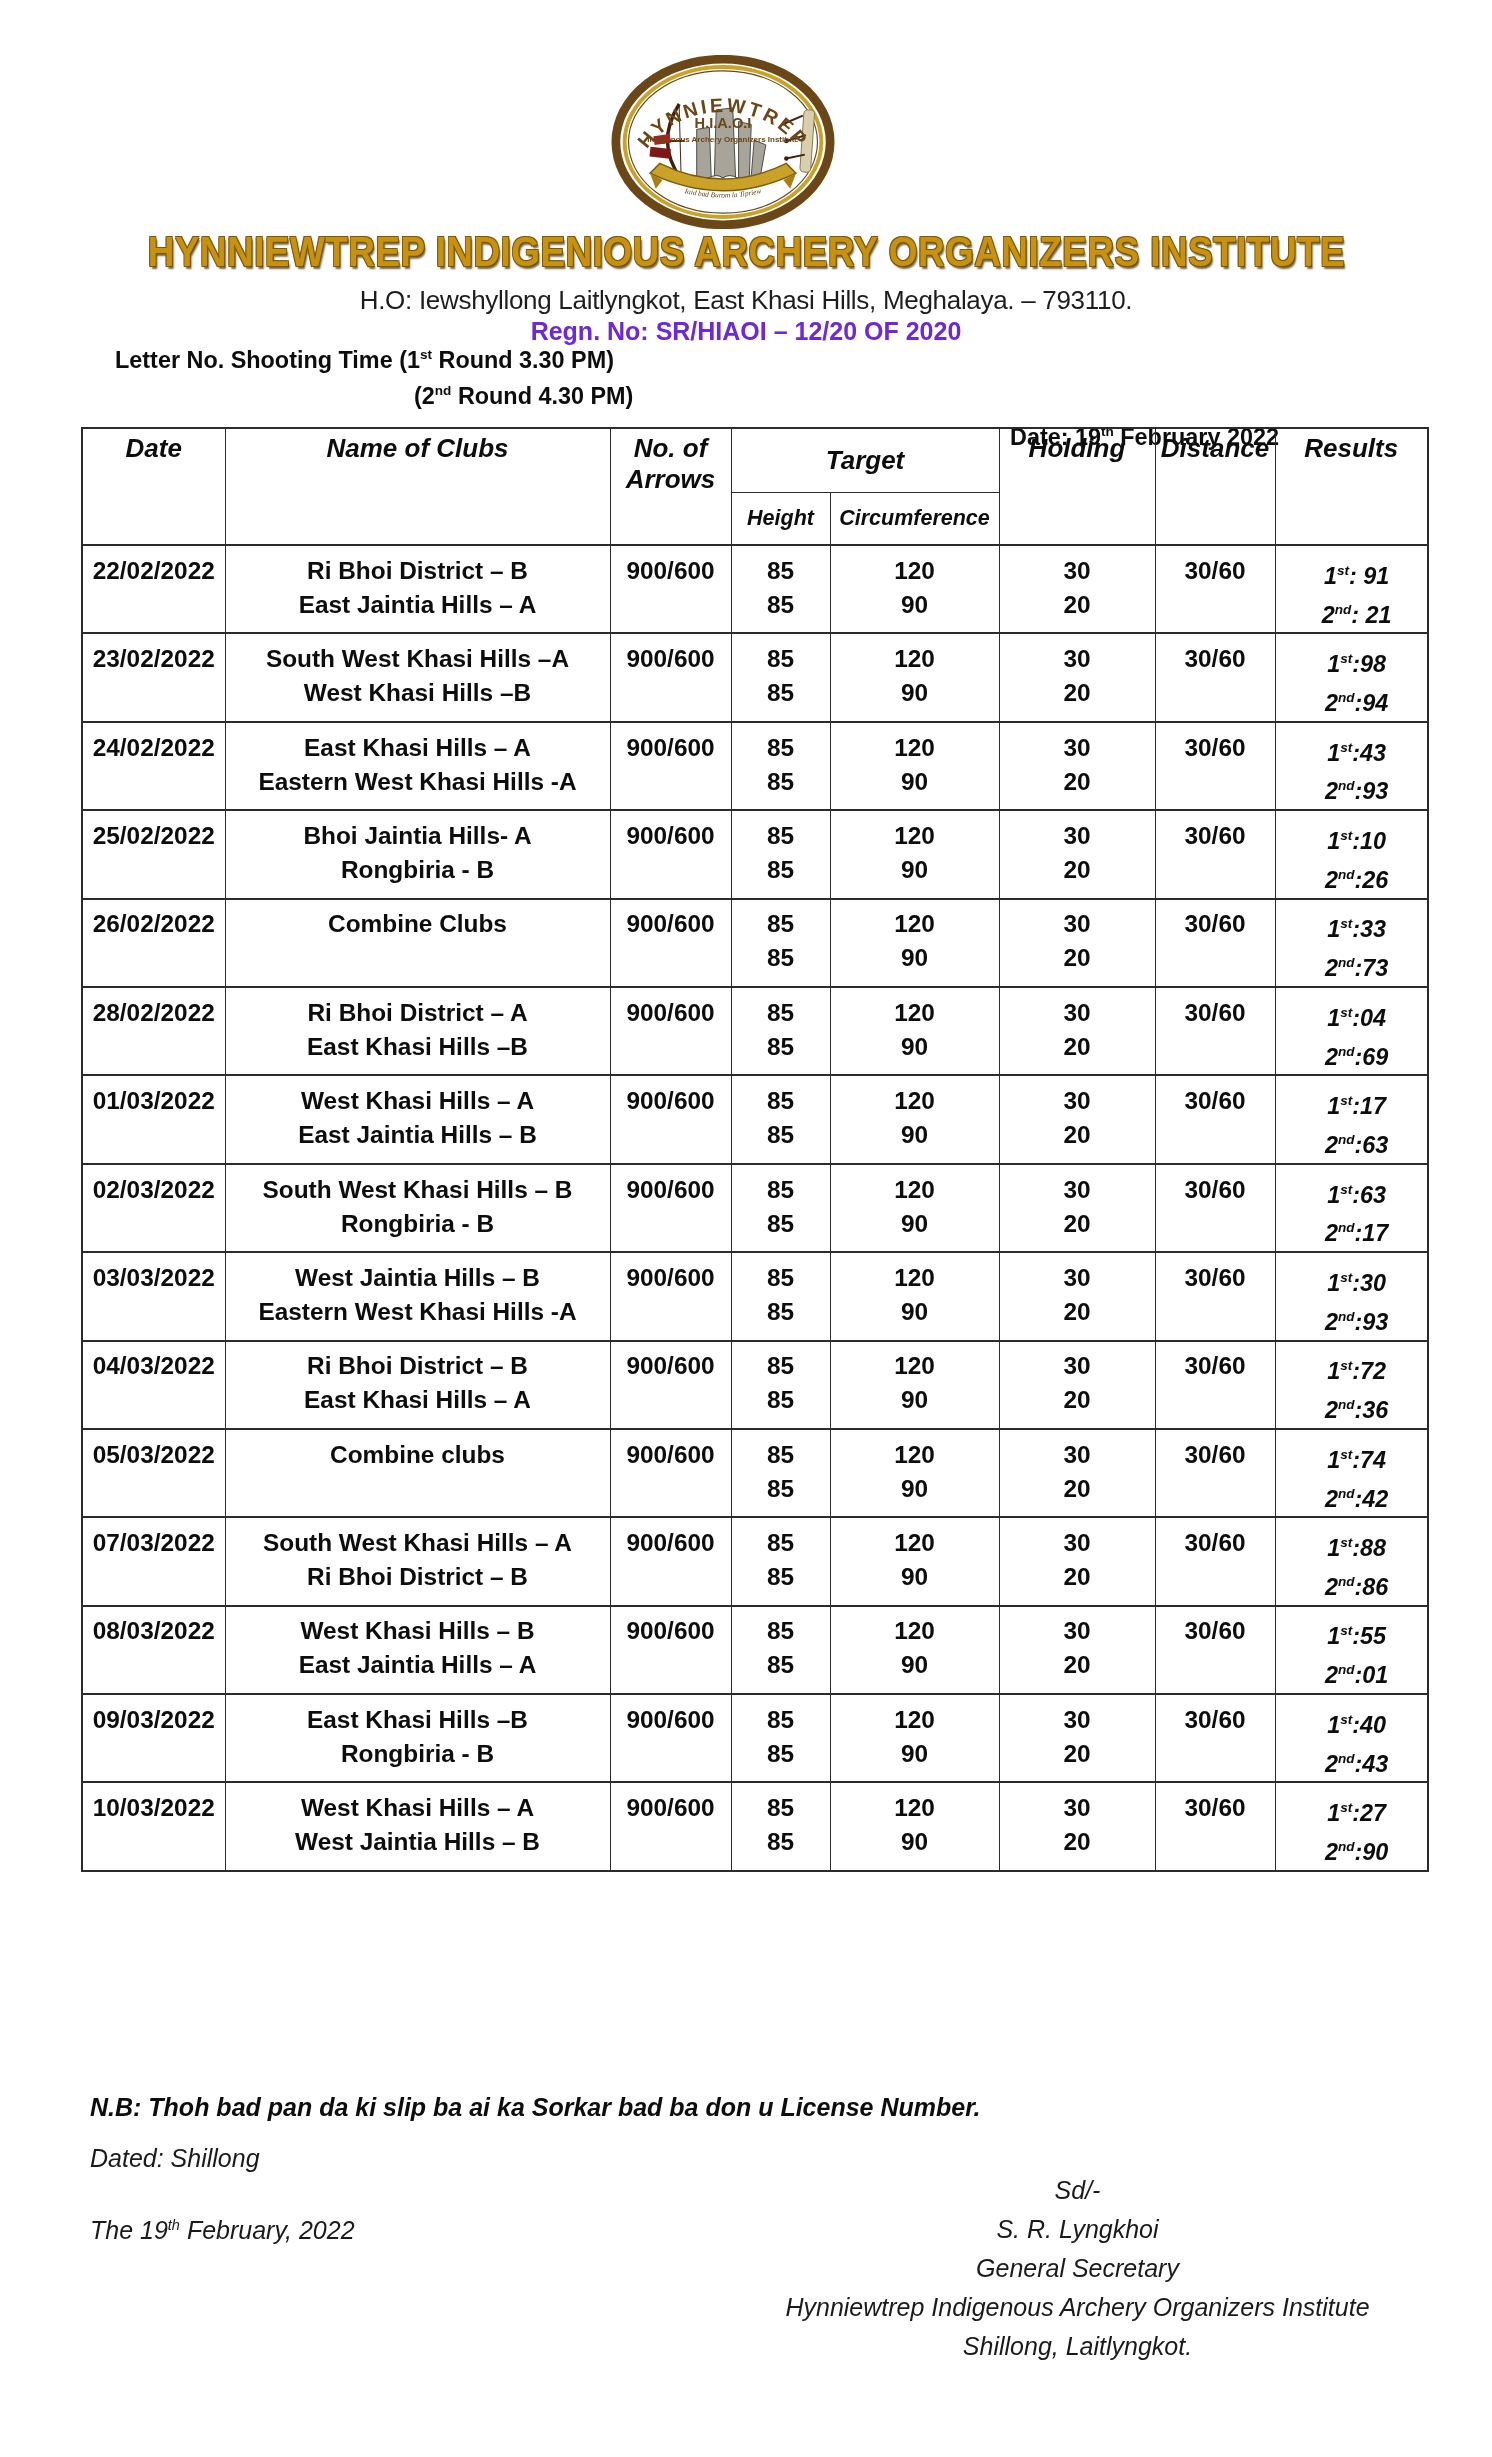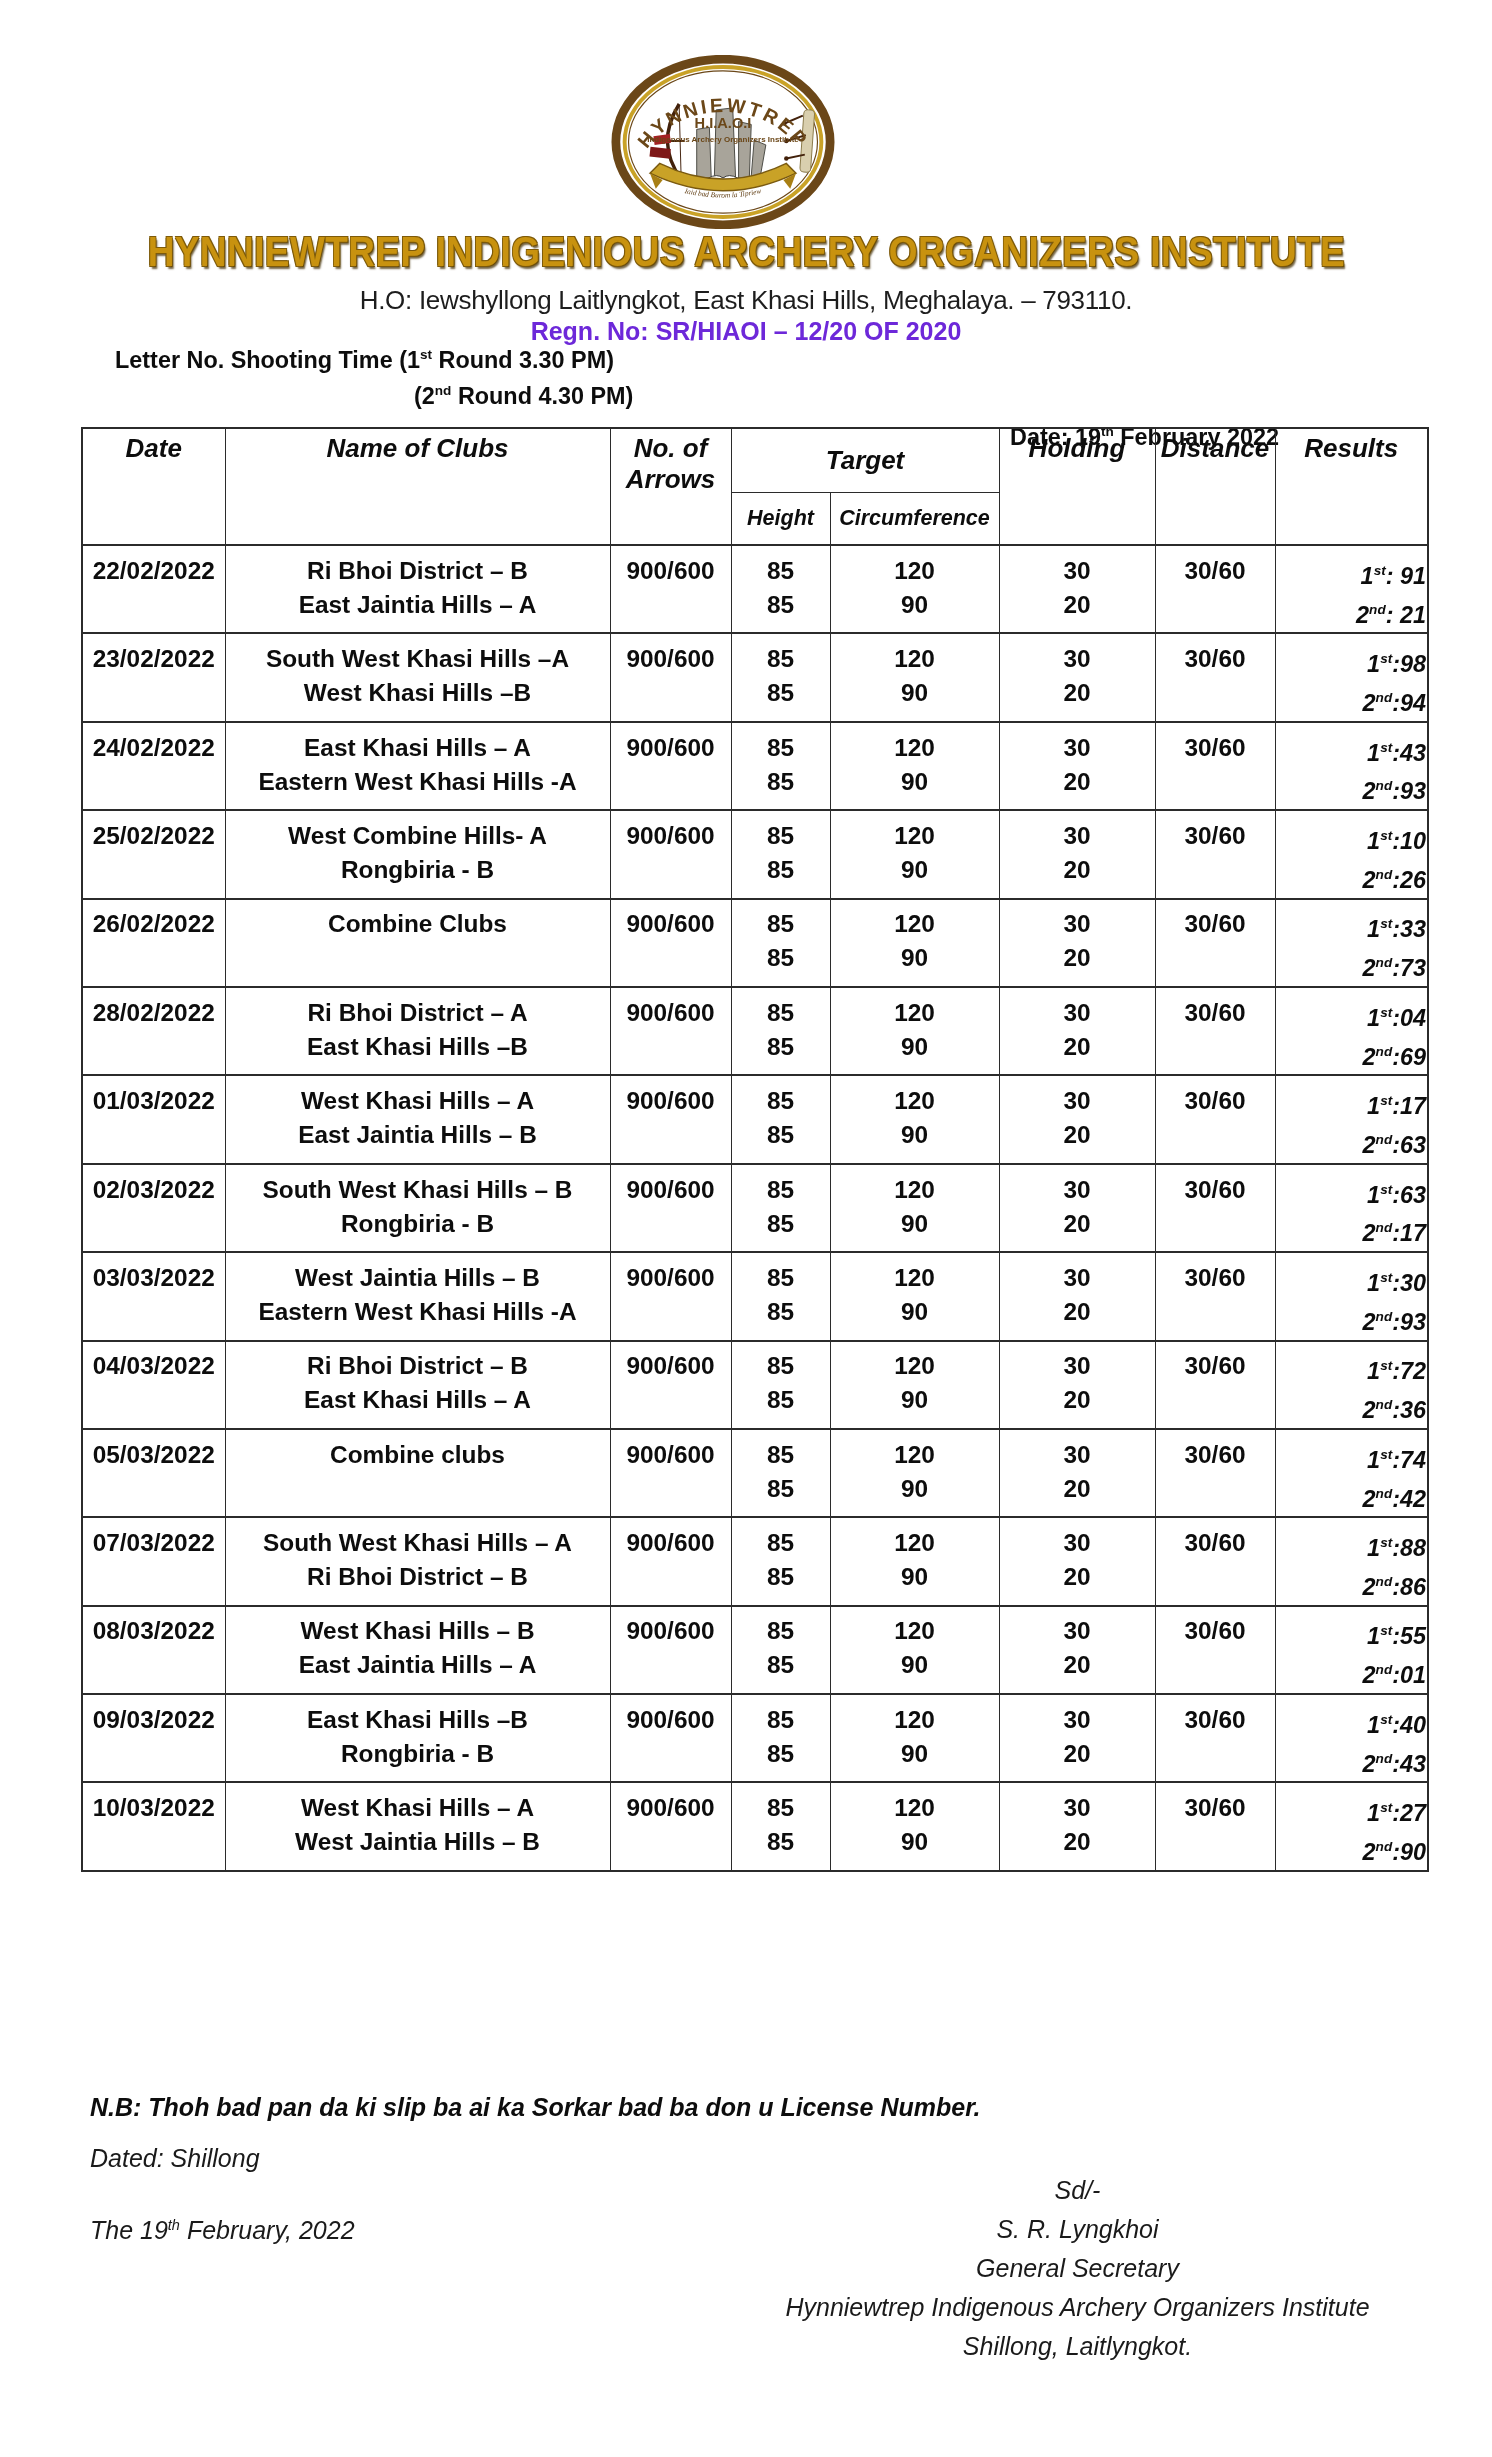--- a/index.html
+++ b/index.html
@@ -42,21 +42,21 @@
   .schedule thead th { font-style:italic; font-weight:bold; font-size:26px; text-align:center; }
   .schedule thead th.span2 { vertical-align:top; padding-top:4px; }
   .schedule thead th.target-h { vertical-align:middle; }
   .schedule thead th.sub-h { vertical-align:middle; font-size:21.5px;margin-top:39px; }
   .schedule tbody tr { height:76px; border-top:2.3px solid #2b2b2b;padding-left:18px; }
   .schedule td {
     vertical-align:top; padding-top:7.8px;
     font-weight:bold; font-size:24.4px; line-height:34px; text-align:center;
   }
   .schedule td.c-results {
-    text-align:right; padding-left:11.7px; font-style:italic; font-size:23.4px;
+    text-align:center; padding-left:11.7px; font-style:italic; font-size:23.4px;
   }
   .schedule td.c-results sup { font-style:italic; }
 
   
   .nb-line { left:90px; top:2093px; font-size:25px; font-weight:bold; font-style:italic; color:#0d0d0d; }
   .dated-line { left:90px; top:2144px; font-size:25px; font-style:italic; color:#1a1a1a; }
   .footer-date { left:90px; top:2216px; font-size:25px; font-style:italic; color:#1a1a1a; }
   .signature-block {
     left:663px; top:2171px; width:829px; text-align:center;
     font-size:25px; font-style:italic; line-height:39px; color:#1a1a1a;
@@ -243,21 +243,21 @@
       <td class="c-distance"><span>30/60</span></td>
       <td class="c-results">
         <div><span>1</span><sup>st</sup><span>:43</span></div>
         <div><span>2</span><sup>nd</sup><span>:93</span></div>
       </td>
     </tr>
 
     <tr>
       <td class="c-date"><span>25/02/2022</span></td>
       <td class="c-clubs">
-        <div>West Combine Hills- A</div>
+        <div>Bhoi Jaintia Hills- A</div>
         <div>Rongbiria - B</div>
       </td>
       <td class="c-arrows"><span>900/600</span></td>
       <td class="c-height">
         <div>85</div>
         <div>85</div>
       </td>
       <td class="c-circumference">
         <div>120</div>
         <div>90</div>

